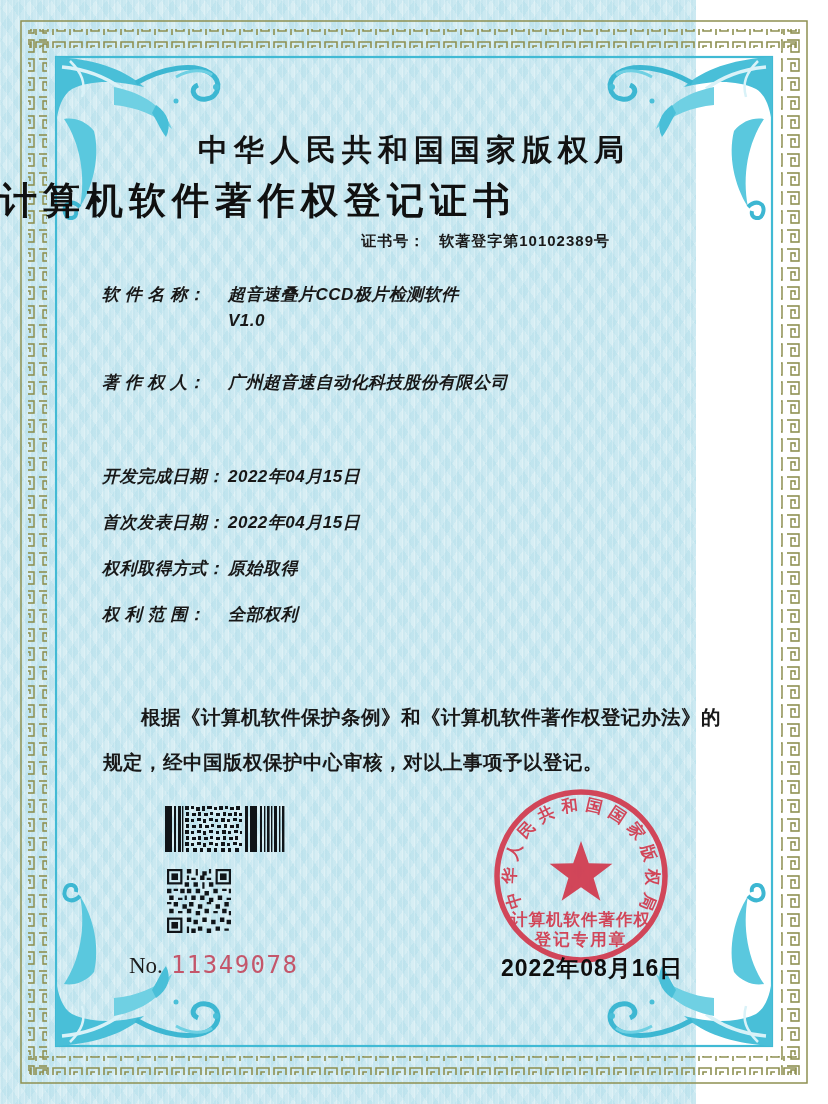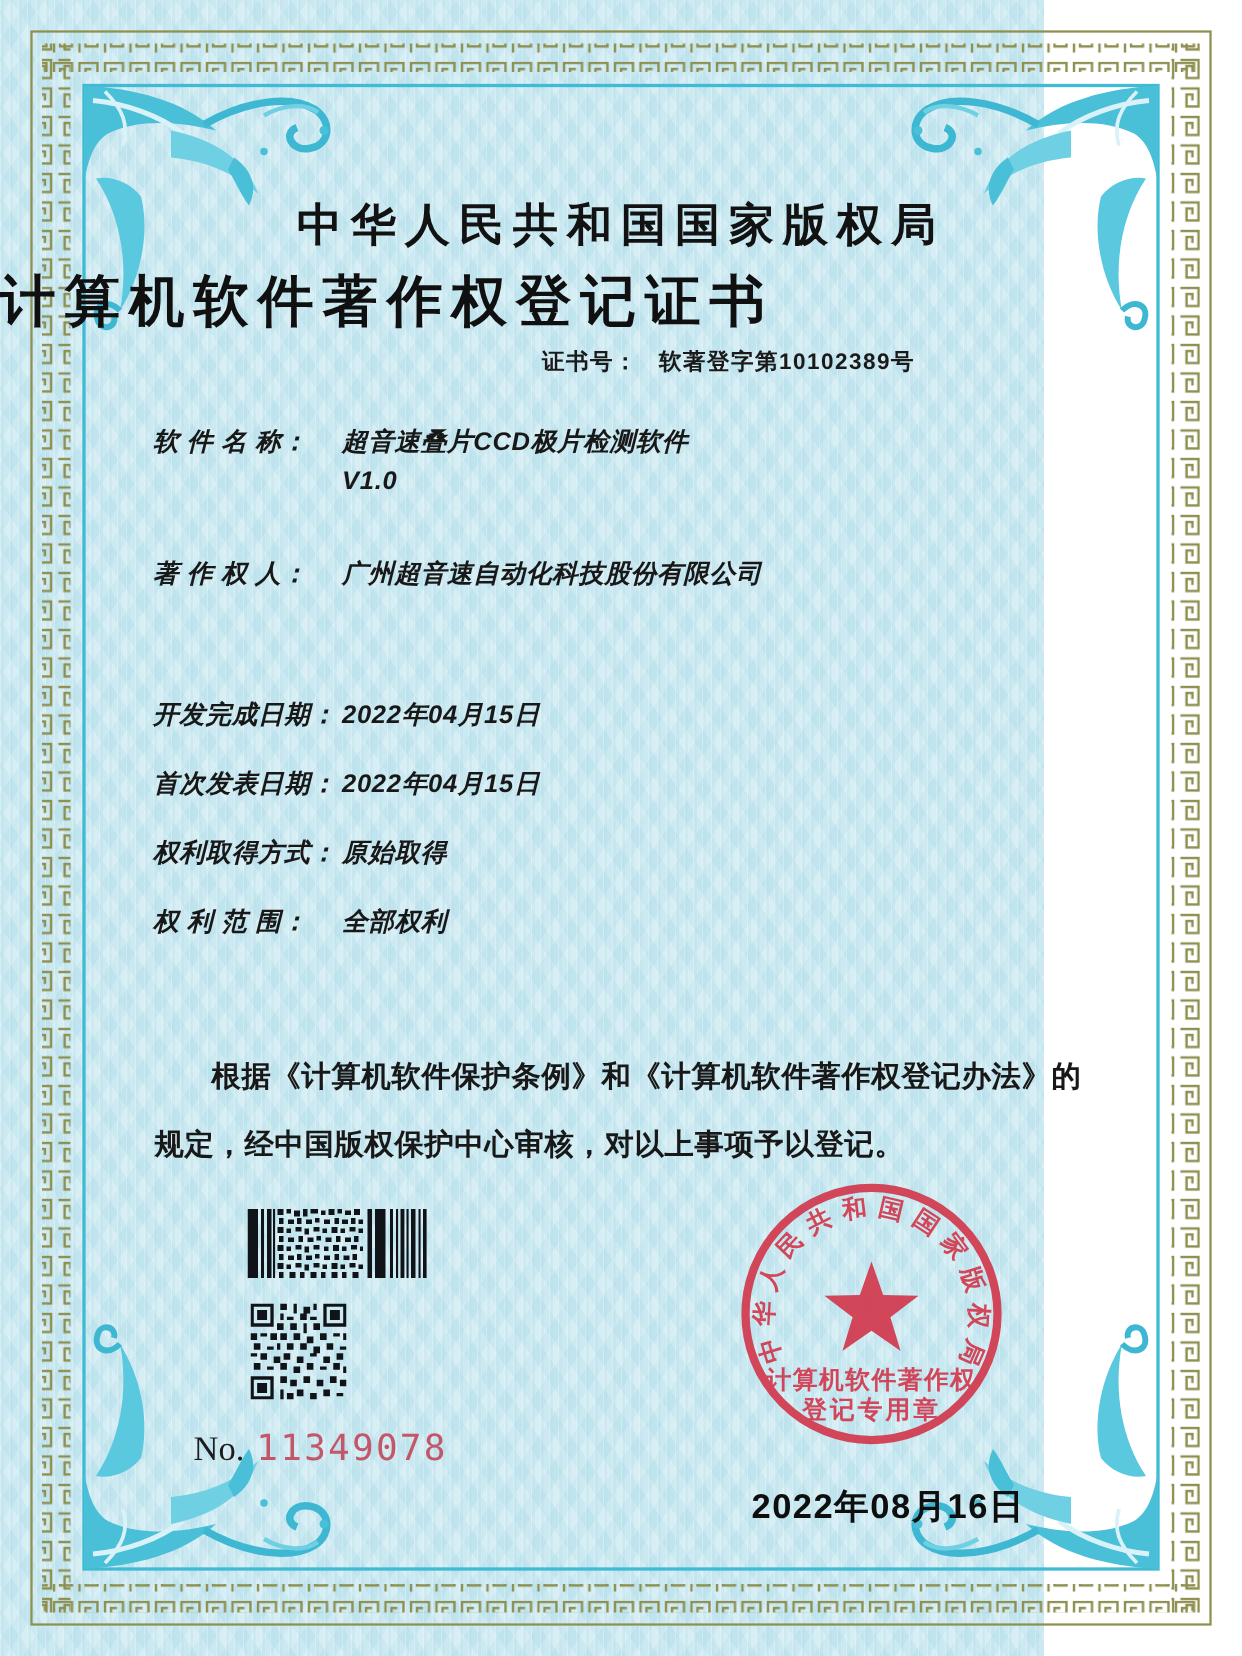--- a/index.html
+++ b/index.html
@@ -42,21 +42,21 @@
   .serial{top:951px;left:129px;white-space:nowrap;}
   .serial .no{
     font-family:"Liberation Serif","DejaVu Serif",serif;
     font-size:23px;color:#1d1d1d;
   }
   .serial .num{
     font-family:"DejaVu Sans Mono","Liberation Mono",monospace;
     font-size:24px;color:#c4566a;letter-spacing:1.5px;margin-left:8px;font-weight:500;
   }
   .issue-date{
-    top:953px;left:501px;font-size:23px;font-weight:bold;letter-spacing:1px;color:#0e0e0e;z-index:6;margin-top:36px;
+    top:953px;left:501px;font-size:23px;font-weight:bold;letter-spacing:1px;color:#0e0e0e;z-index:6;
   }
   .seal{z-index:5;opacity:.93;}
   svg text{user-select:none;}
 </style>
 </head>
 <body>
 
 <div class="page">
 
   <svg class="abs" style="left:0;top:0;" width="828" height="1104" viewBox="0 0 828 1104">

